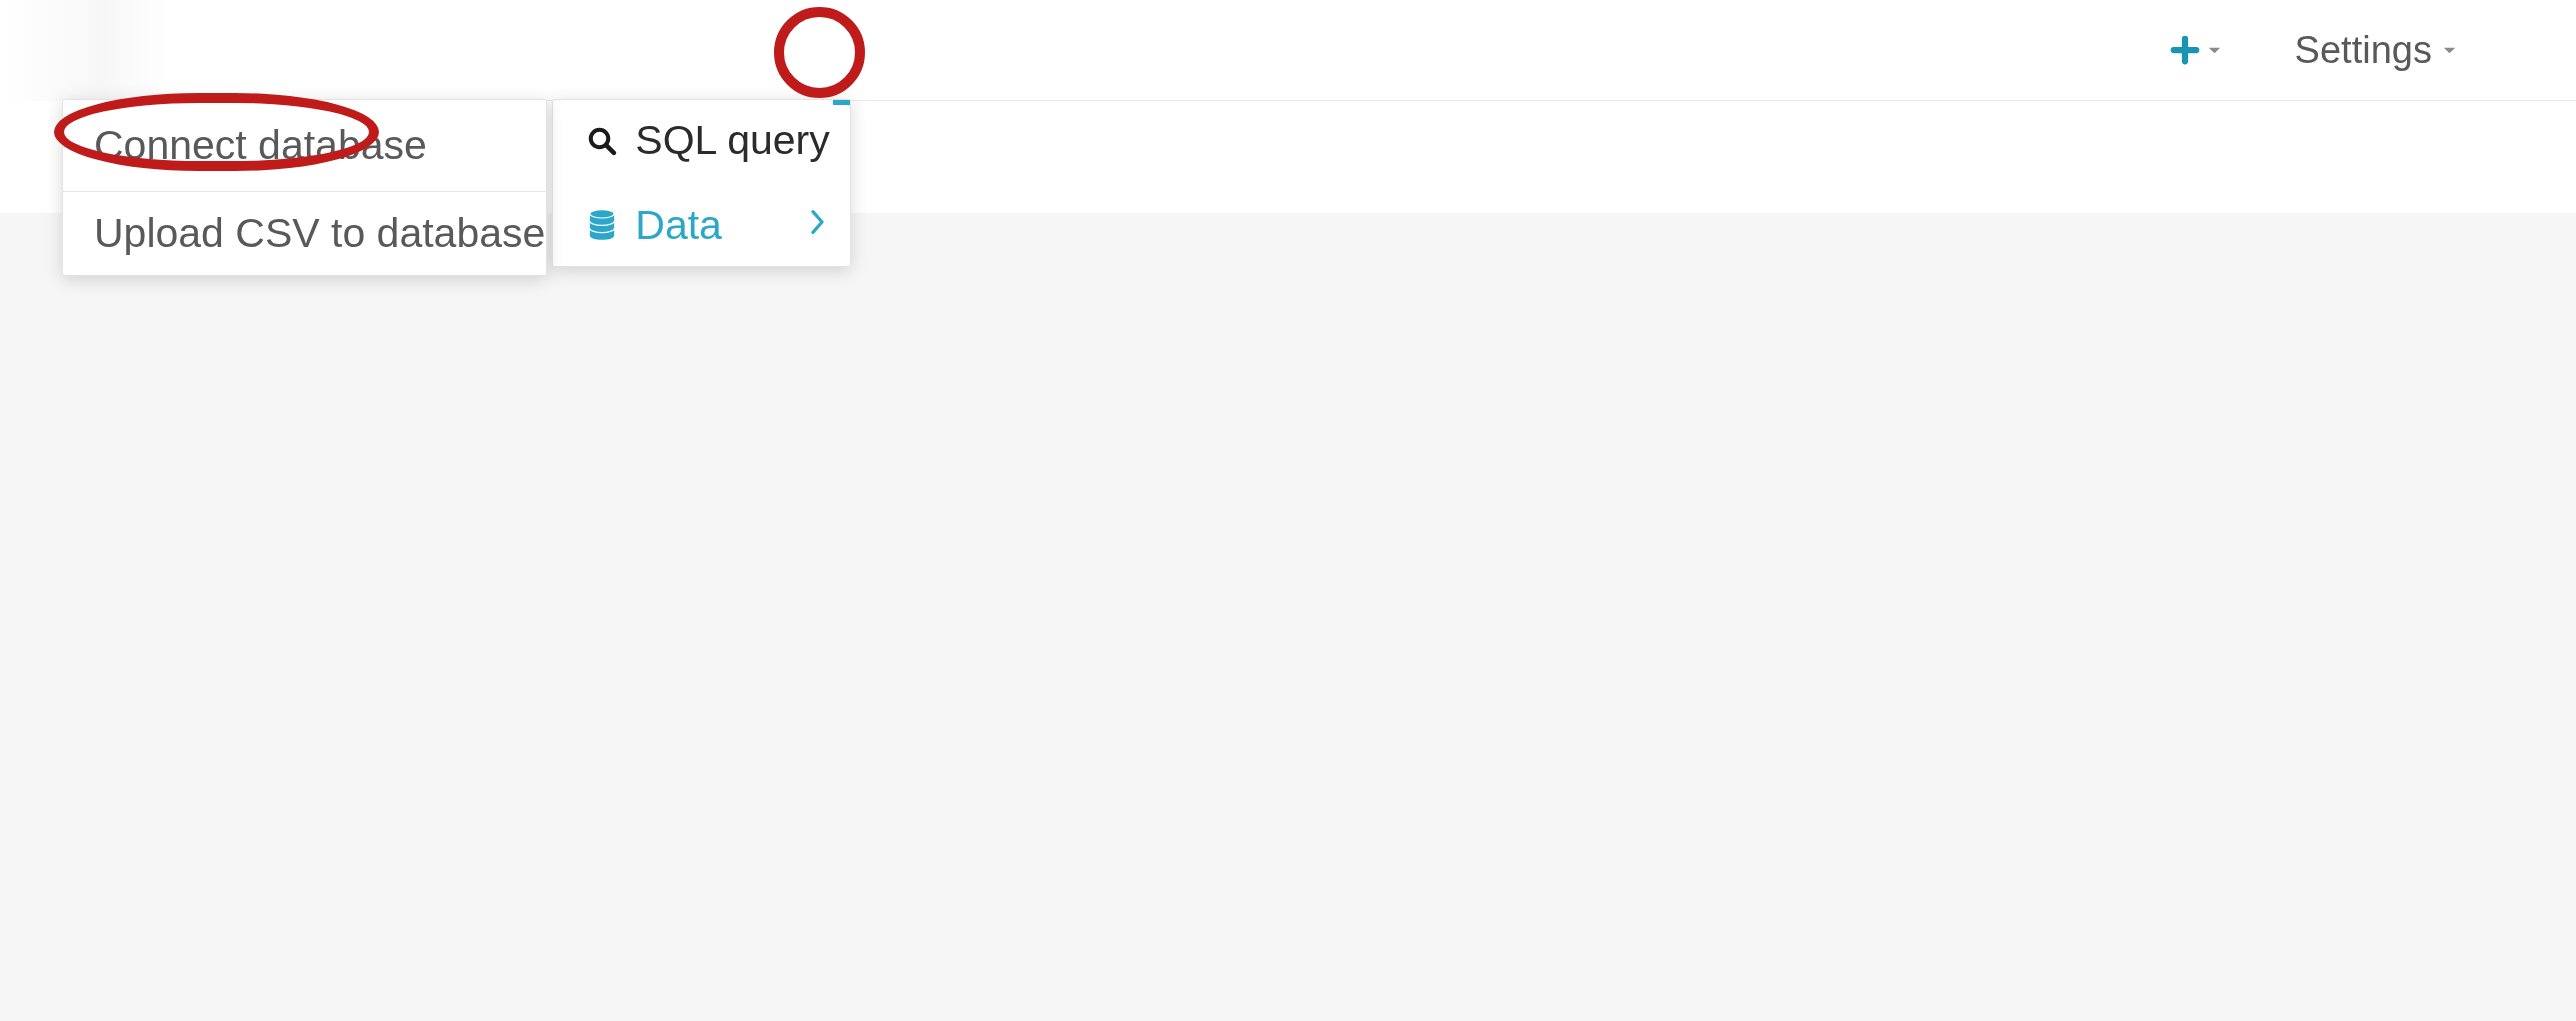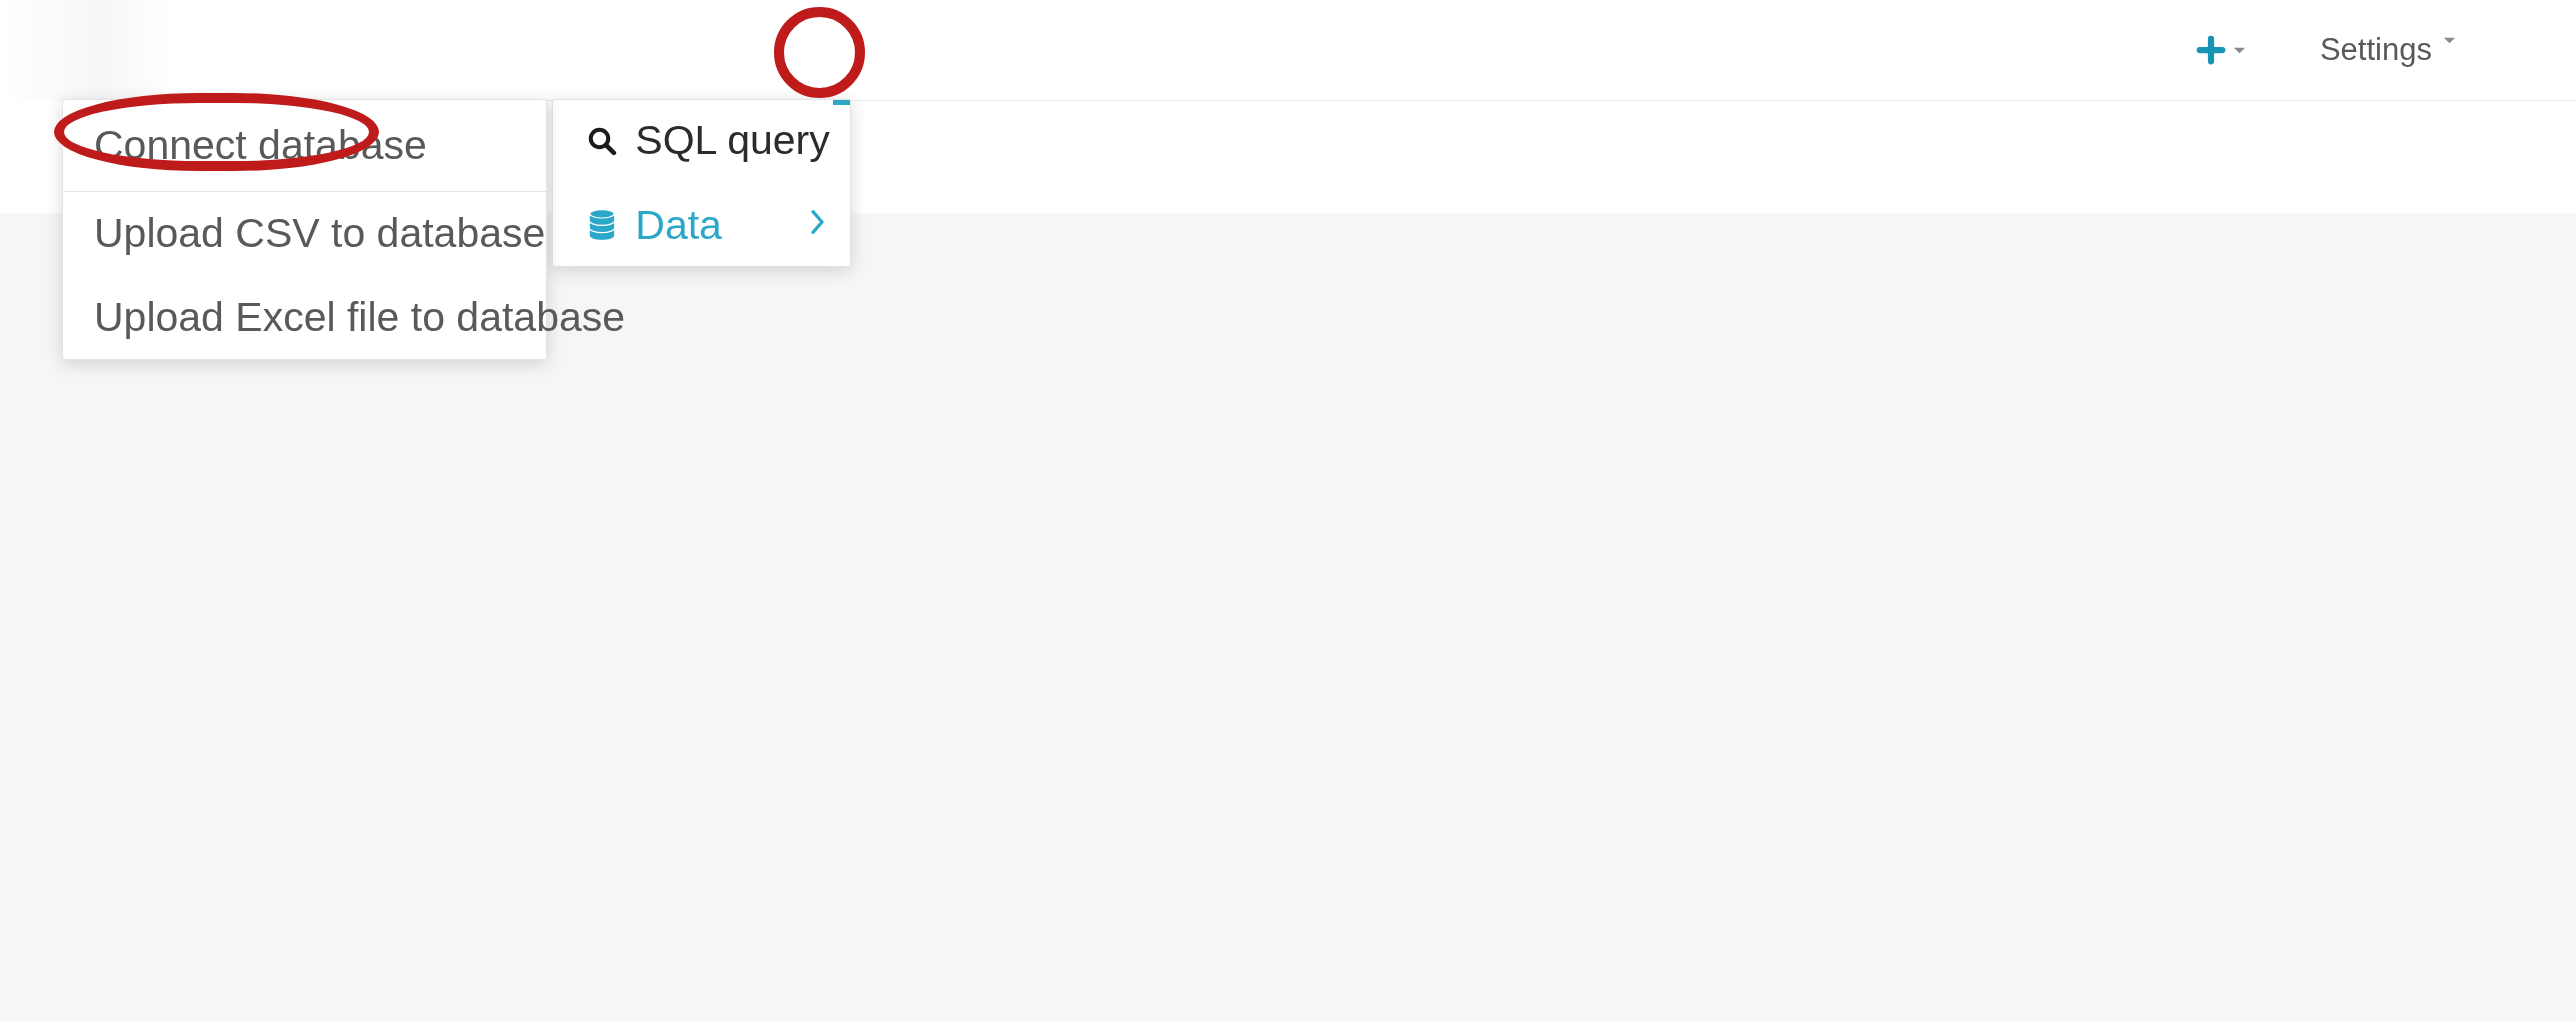--- a/index.html
+++ b/index.html
@@ -23,22 +23,22 @@
     position:absolute; left:0; top:0; width:170px; height:101px;
     background:linear-gradient(to right,#ffffff 0%, #f7f7f7 60%, #fff 100%);
   }
   .new-btn{
     display:flex; align-items:center; gap:5.2px;
     cursor:pointer; margin-right:72px;
     font-size:31px; color:var(--text);
   }
   .new-btn svg{display:block;}
   .settings{
-    display:flex; gap:9.1px;
-    font-size:31px; color:var(--text);
+    display:flex; align-items:center; gap:9.1px;
+    font-size:38px; color:var(--text);
     cursor:pointer;
   }
   .settings .caret{display:flex;}
 
   
   .annot-circle{
     position:absolute;
     border:10.5px solid var(--annot);
     background:transparent;
     pointer-events:none;
@@ -173,20 +173,17 @@
 </div>
 
 <div class="menu menu-sub">
   <div class="menu-item first">
     <span class="label">Connect database</span>
   </div>
   <div class="divider"></div>
   <div class="menu-item">
     <span class="label">Upload CSV to database</span>
   </div>
-  <div class="menu-item">
-    <span class="label">Upload Excel file to database</span>
-  </div>
 </div>
 
 <div class="annot-circle annot-new"></div>
 <div class="annot-circle annot-connect"></div>
 
 
 </body></html>

